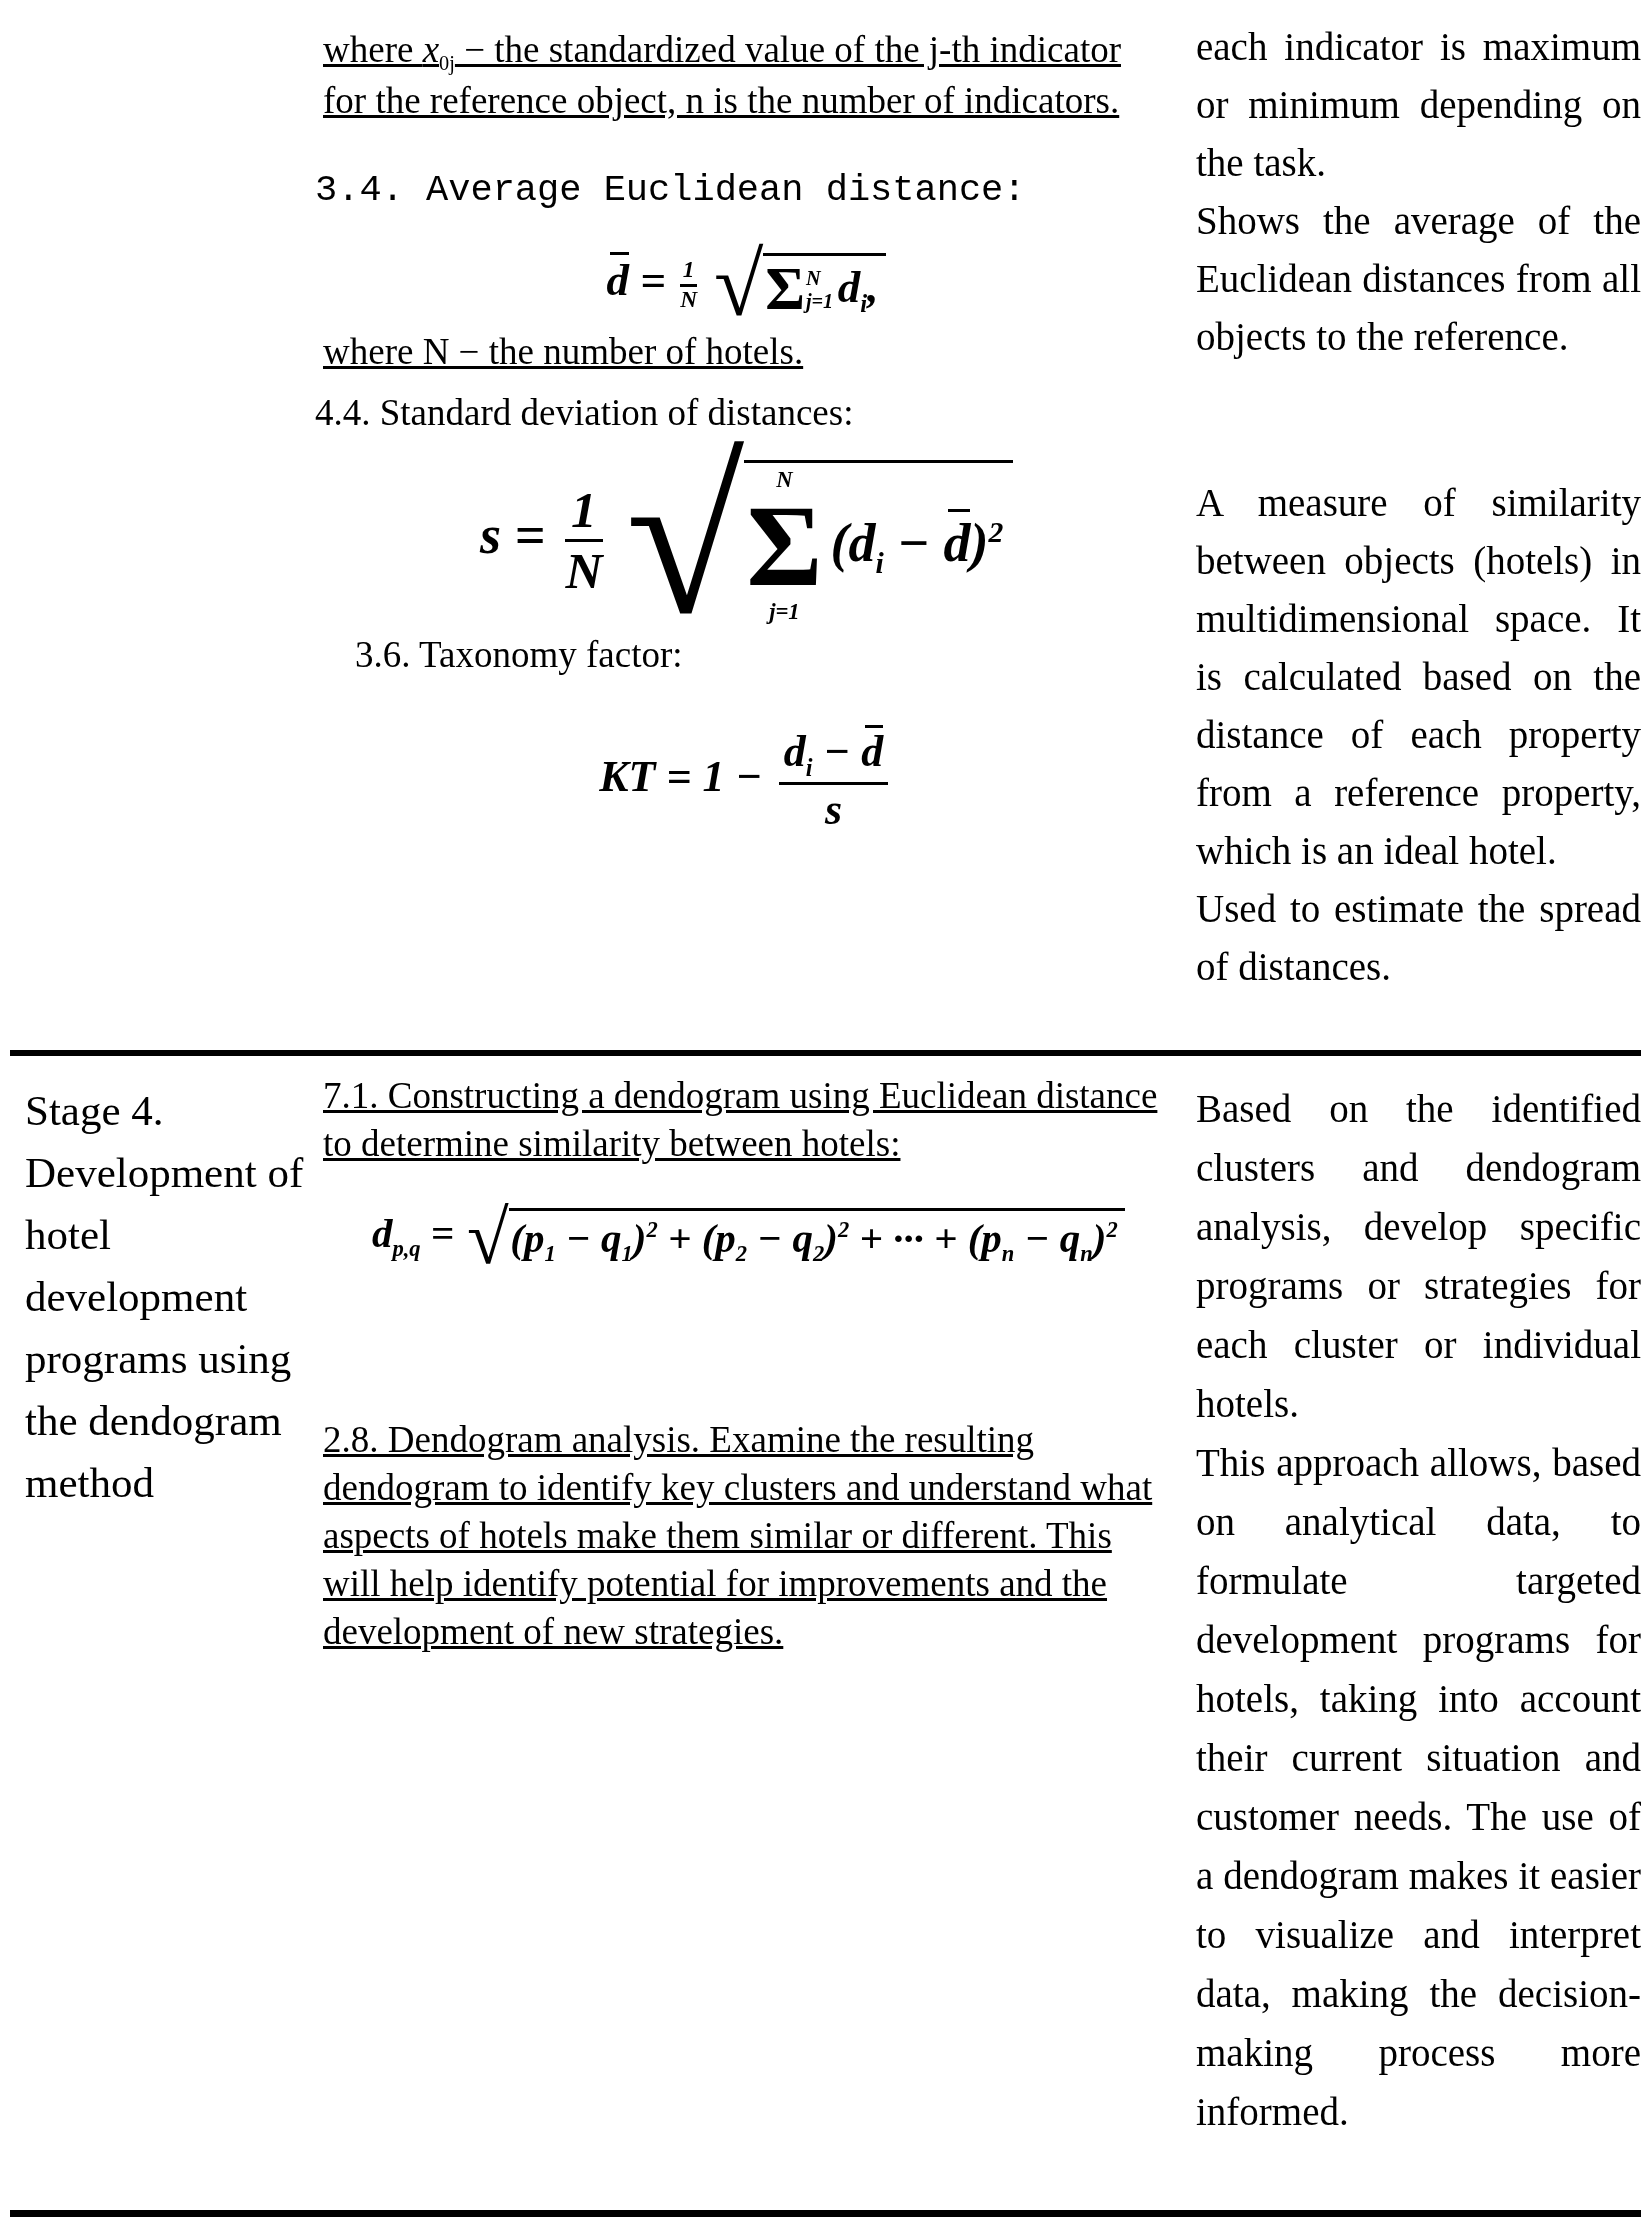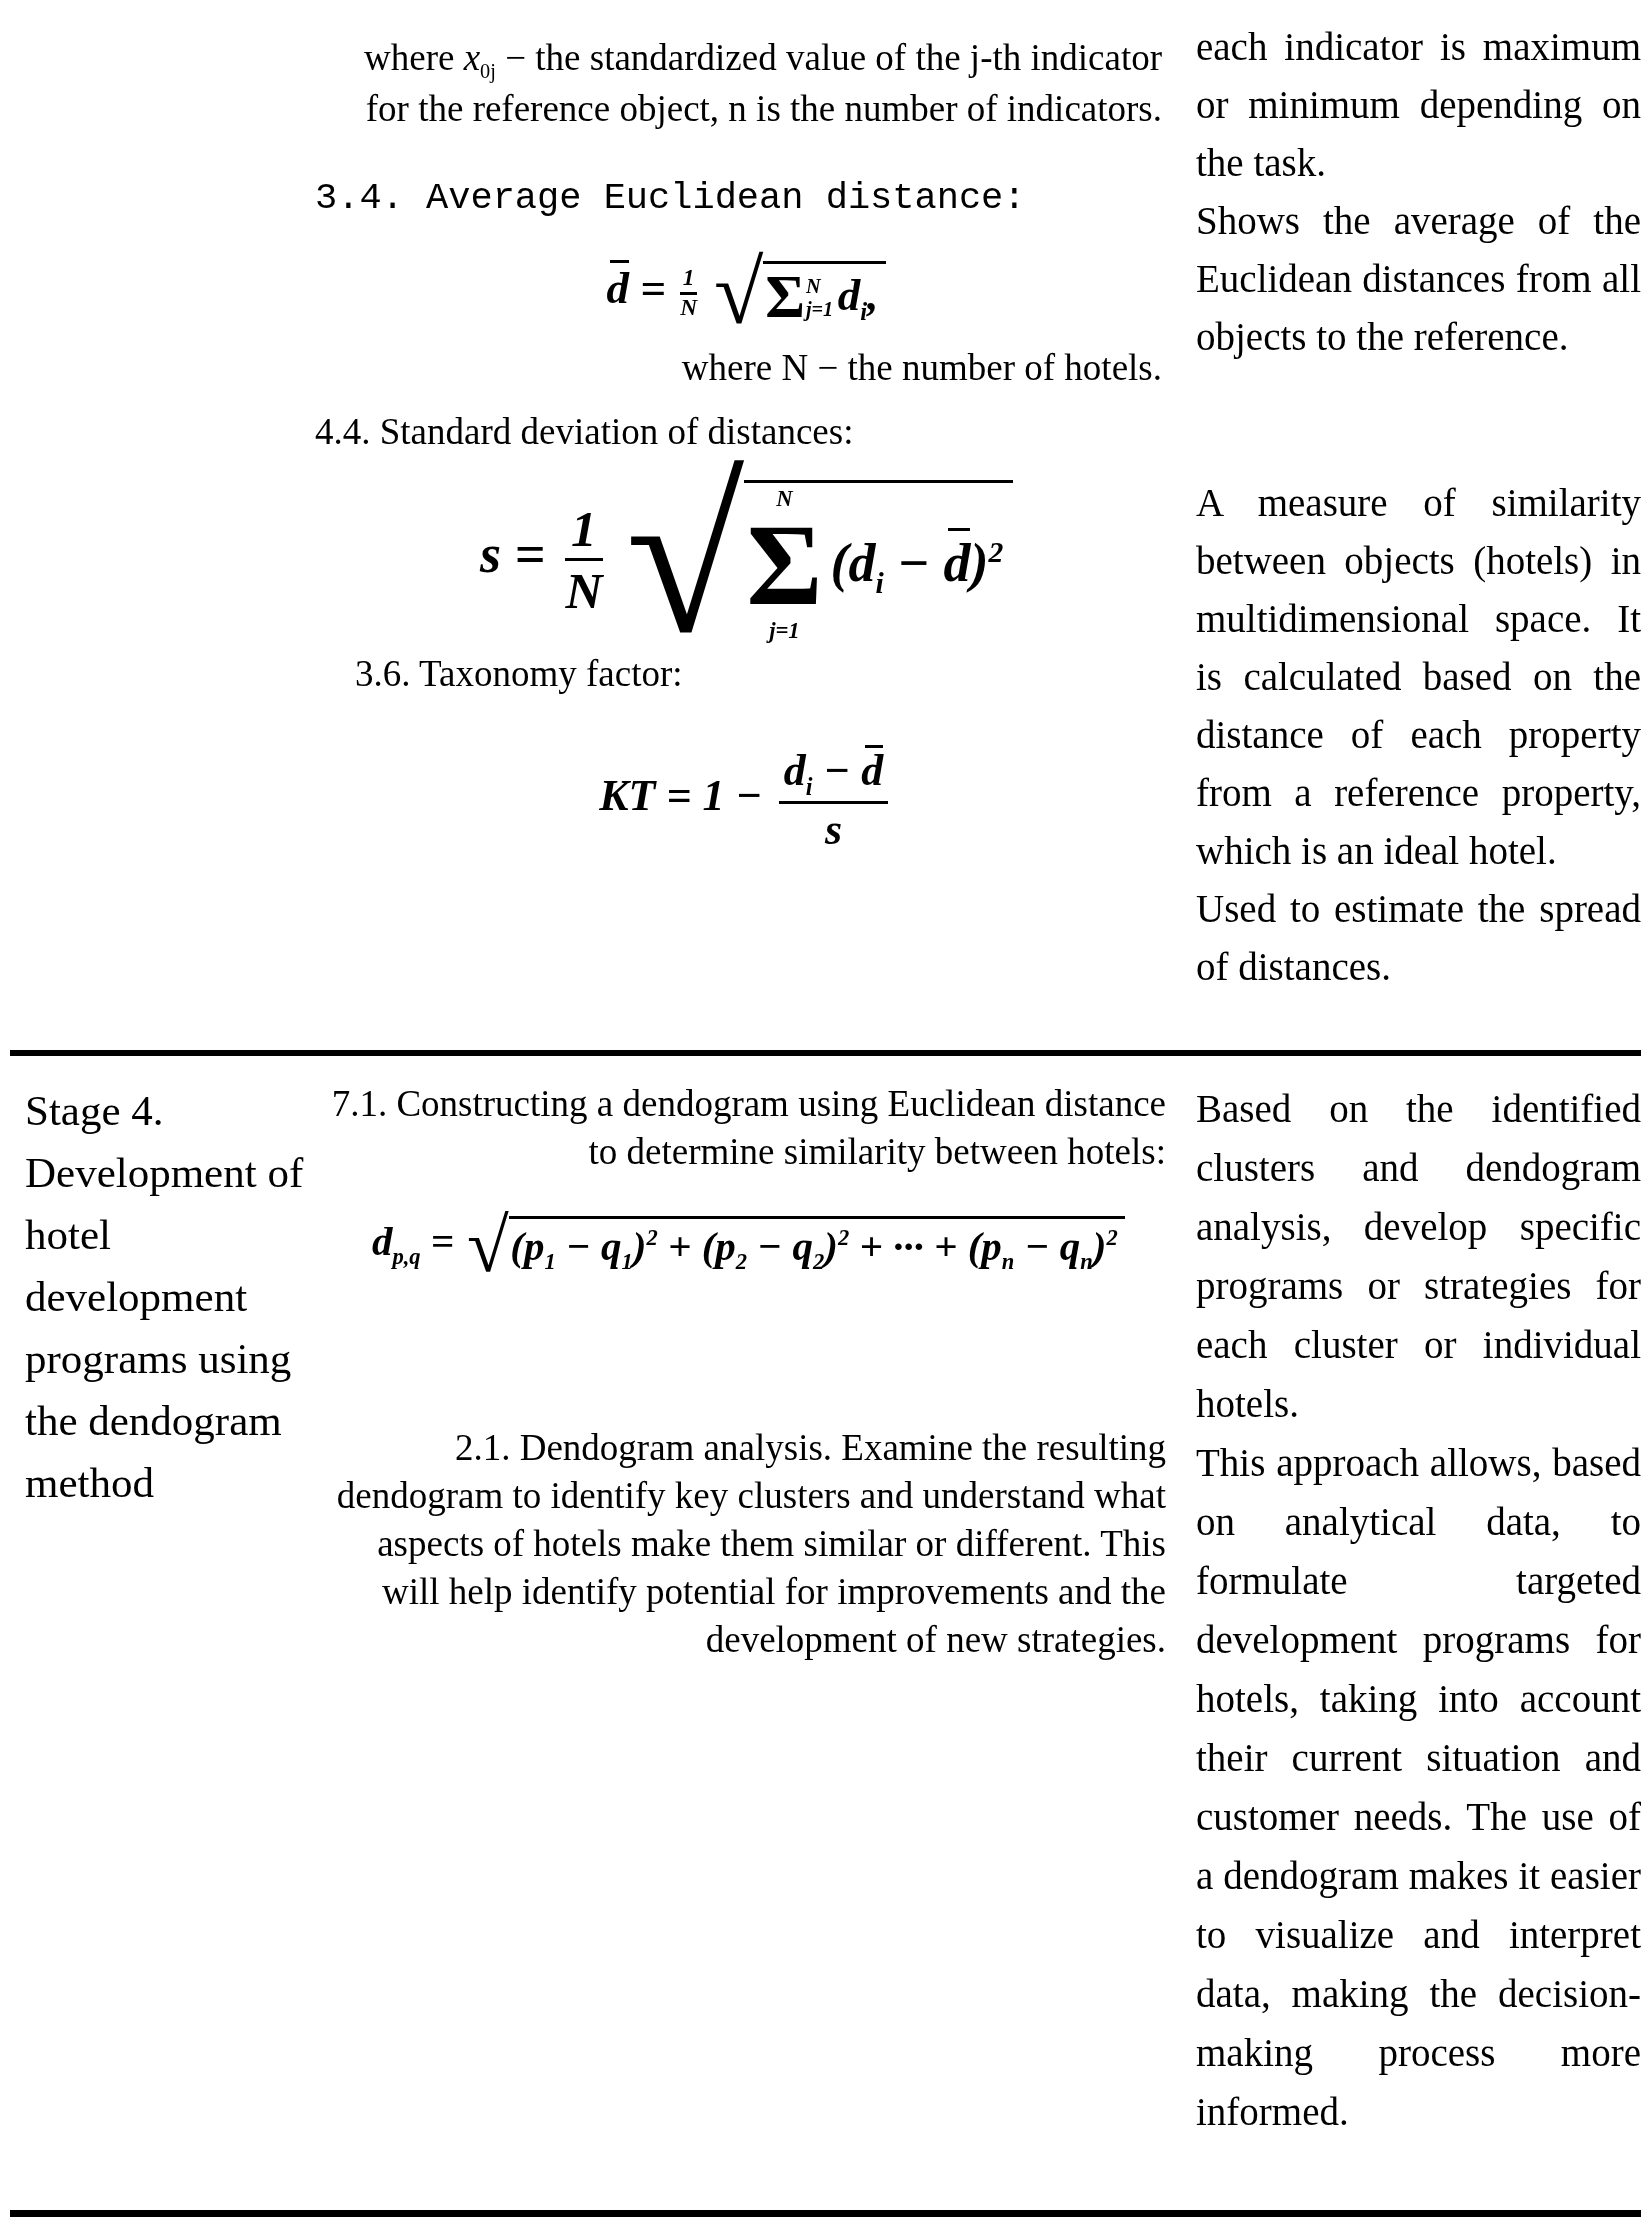--- a/index.html
+++ b/index.html
@@ -16,21 +16,21 @@
   #row1-mid{position:absolute;left:315px;top:18px;width:863px;}
   #row1-right{position:absolute;left:1196px;top:18px;width:445px;}
   #row2-left{position:absolute;left:25px;top:1080px;width:291px;font-size:43px;line-height:62px;white-space:pre-line;}
   #row2-mid{position:absolute;left:315px;top:1064px;width:867px;}
   #row2-right{position:absolute;left:1196px;top:1079px;width:445px;}
   .rule{position:absolute;left:10px;width:1631px;background:#000;}
   #divider{top:1050px;height:5.8px;}
   #bottom-line{top:2210px;height:6.7px;}
 
   
-  .mid-para{font-size:37px;line-height:1.3;text-align:right;margin:16px;}
+  .mid-para{font-size:37px;line-height:1.3;text-align:left;margin:8px;text-decoration:underline;}
   .mid-heading{font-size:37px;line-height:1.3;margin:0;}
   #row1-mid .mid-heading.h34{margin-top:41px;font-family:Liberation Mono, monospace;}
   #row1-mid .mid-heading.h35{margin-top:12.6px;}
   #row1-mid .mid-heading.h36{margin-top:6.3px;margin-left:40px;}
   #row2-mid .s42{margin-top:148px;}
 
   
   .side-para{font-size:39px;line-height:58px;text-align:justify;margin:0;}
   #row1-right .p4{margin-top:108px;}
   #row2-right .side-para{line-height:59px;}
@@ -164,21 +164,21 @@
 
     <div class="formula f41">
       <span>d</span><span class="sb">p,q</span>
       <span>=</span>
       <span class="sqrt">
           <span class="sign">√</span>
           <span class="inner"><span class="grp"><span>(</span><span>p</span><span class="sb">1</span> <span>−</span> <span>q</span><span class="sb">1</span><span>)</span><span class="sp">2</span> <span>+</span> <span>(</span><span>p</span><span class="sb">2</span> <span>−</span> <span>q</span><span class="sb">2</span><span>)</span><span class="sp">2</span> <span>+</span> <span>···</span> <span>+</span> <span>(</span><span>p</span><span class="sb">n</span> <span>−</span> <span>q</span><span class="sb">n</span><span>)</span><span class="sp">2</span></span></span>
         </span>
     </div>
 
-    <p class="mid-para s42">2.1. Dendogram analysis. Examine the resulting dendogram to identify key clusters and understand what aspects of hotels make them similar or different. This will help identify potential for improvements and the development of new strategies.</p>
+    <p class="mid-para s42">2.8. Dendogram analysis. Examine the resulting dendogram to identify key clusters and understand what aspects of hotels make them similar or different. This will help identify potential for improvements and the development of new strategies.</p>
   </section>
 
   <section id="row2-right">
     <p class="side-para">Based on the identified clusters and dendogram analysis, develop specific programs or strategies for each cluster or individual hotels.</p>
     <p class="side-para">This approach allows, based on analytical data, to formulate targeted development programs for hotels, taking into account their current situation and customer needs. The use of a dendogram makes it easier to visualize and interpret data, making the decision-making process more informed.</p>
   </section>
 
   <div class="rule" id="bottom-line"></div>
 
 </div>

